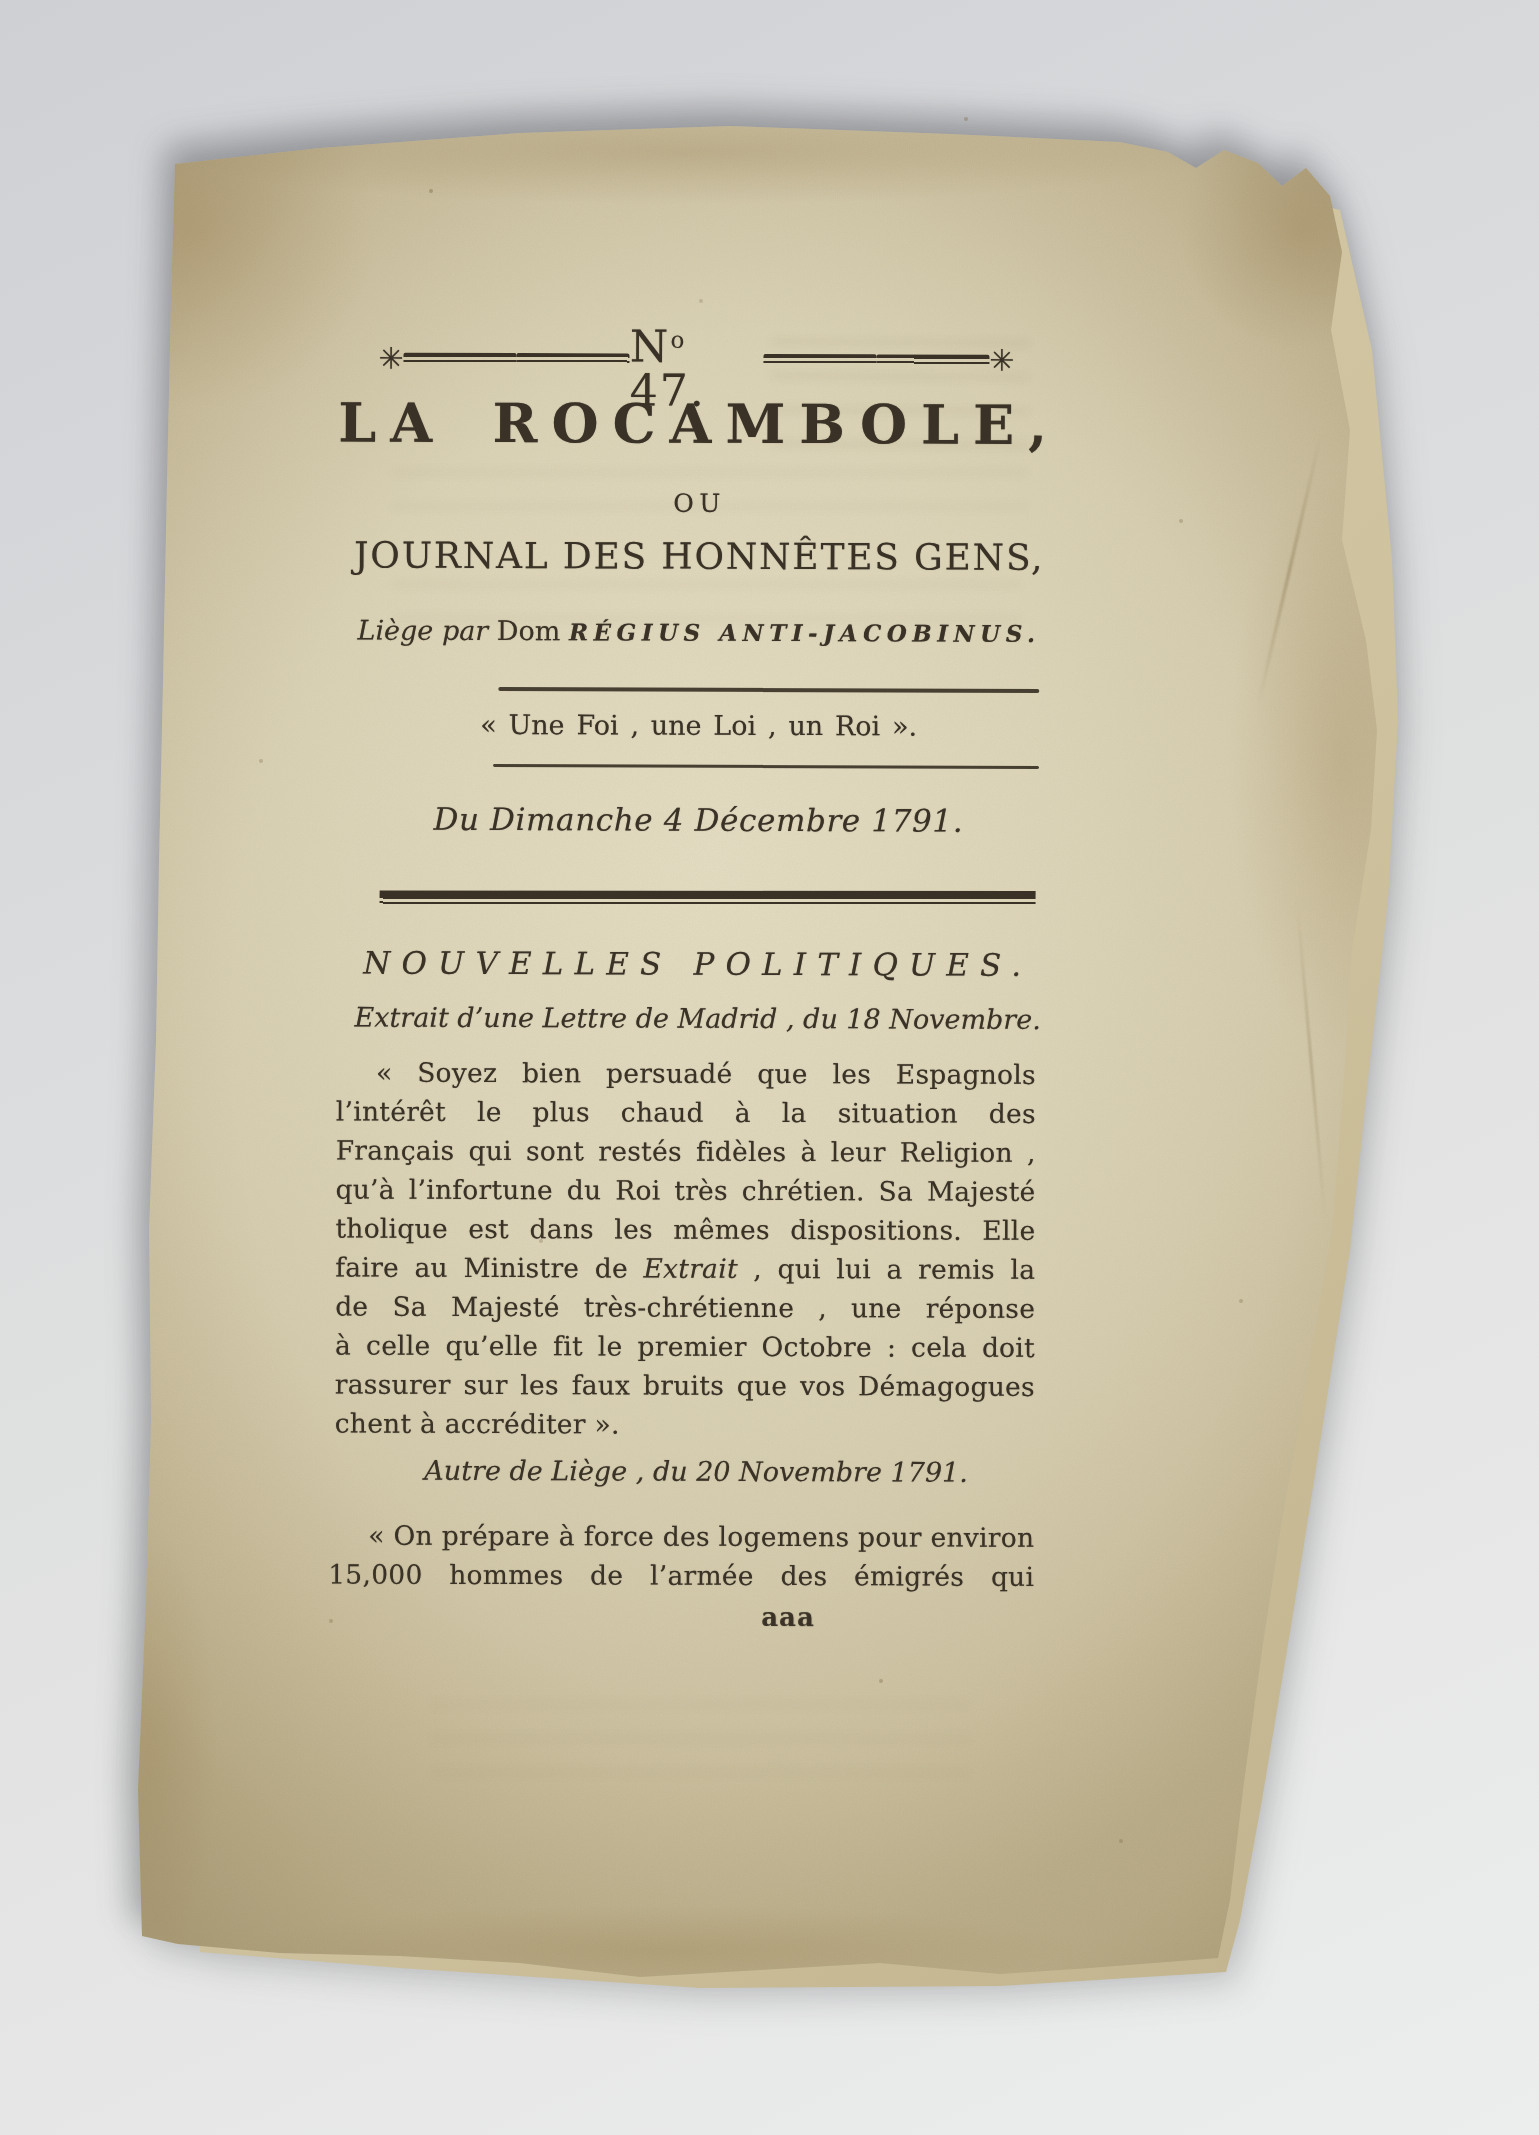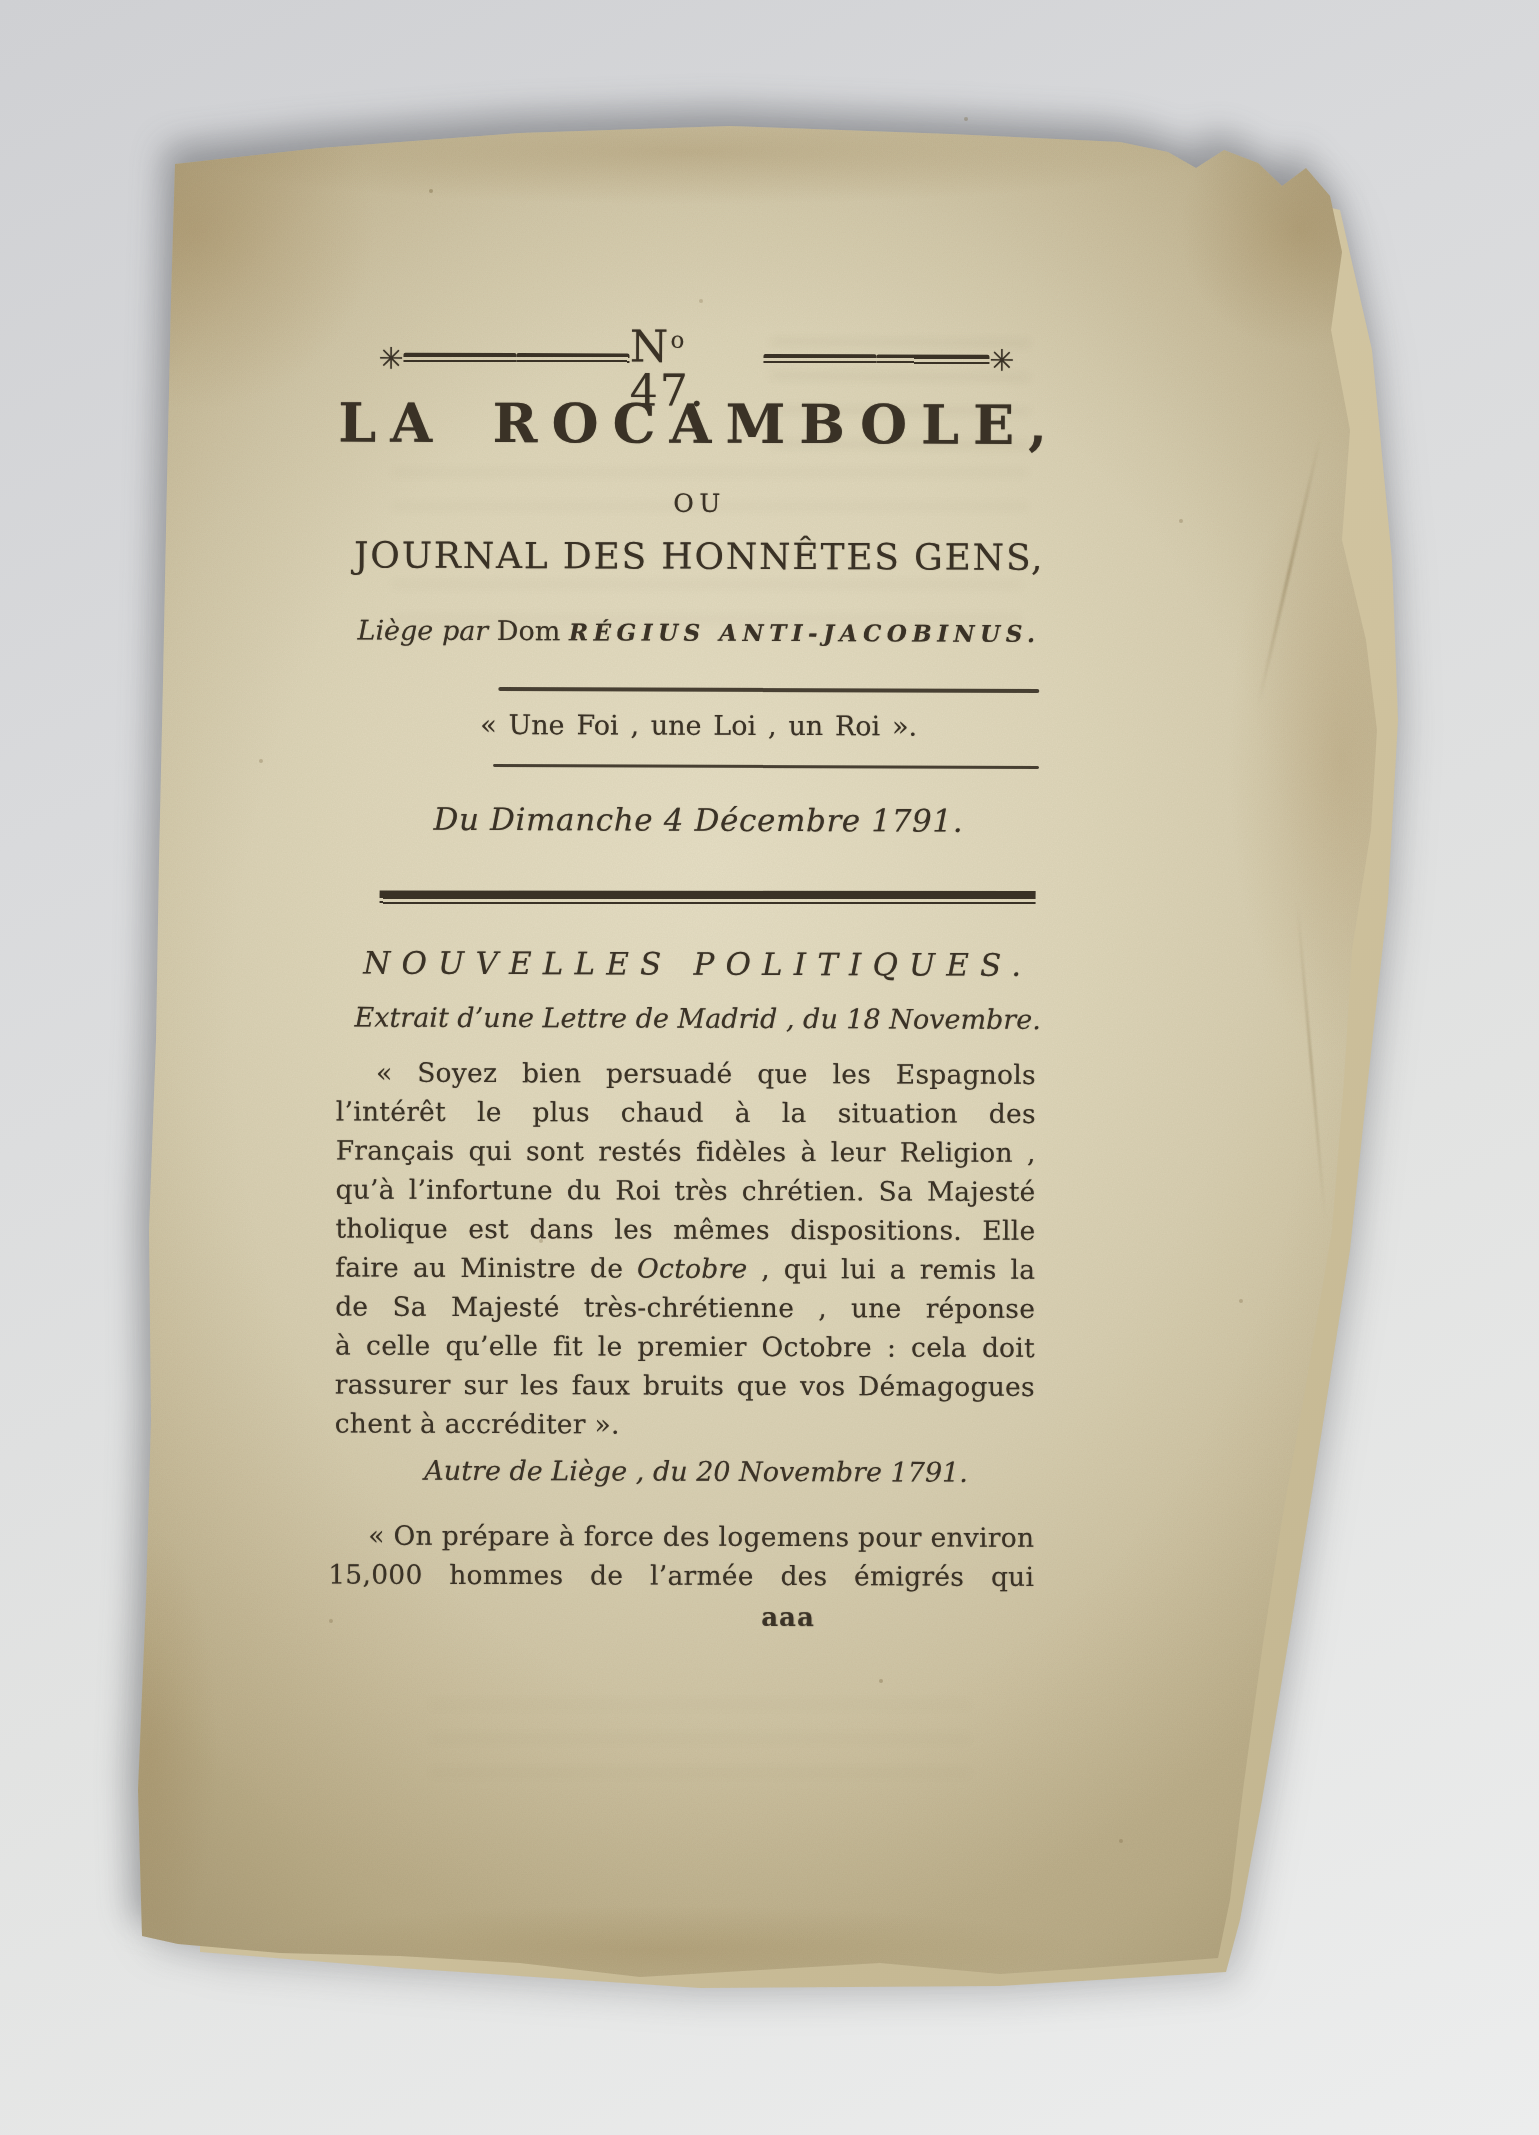--- a/index.html
+++ b/index.html
@@ -131,21 +131,21 @@
 
       <div class="center-col sectionhead t">NOUVELLES POLITIQUES.</div>
       <div class="center-col arthead1 t">Extrait d’une Lettre de Madrid , du 18 Novembre.</div>
 
       <div class="body1 t">
         <div class="line indent">« Soyez bien persuadé que les Espagnols prennent</div>
         <div class="line">l’intérêt le plus chaud à la situation des Catholiques</div>
         <div class="line">Français qui sont restés fidèles à leur Religion , ainsi</div>
         <div class="line">qu’à l’infortune du Roi très chrétien. Sa Majesté Ca-</div>
         <div class="line">tholique est dans les mêmes dispositions. Elle vient de</div>
-        <div class="line"><span>faire au Ministre de </span><span class="em">Octobre</span><span> , qui lui a remis la Lettre</span></div>
+        <div class="line"><span>faire au Ministre de </span><span class="em">Extrait</span><span> , qui lui a remis la Lettre</span></div>
         <div class="line">de Sa Majesté très-chrétienne , une réponse semblable</div>
         <div class="line">à celle qu’elle fit le premier Octobre : cela doit vous</div>
         <div class="line">rassurer sur les faux bruits que vos Démagogues cher-</div>
         <div class="line short">chent à accréditer ».</div>
       </div>
 
       <div class="center-col arthead2 t">Autre de Liège , du 20 Novembre 1791.</div>
 
       <div class="body2 t">
         <div class="line indent">« On prépare à force des logemens pour environ</div>

